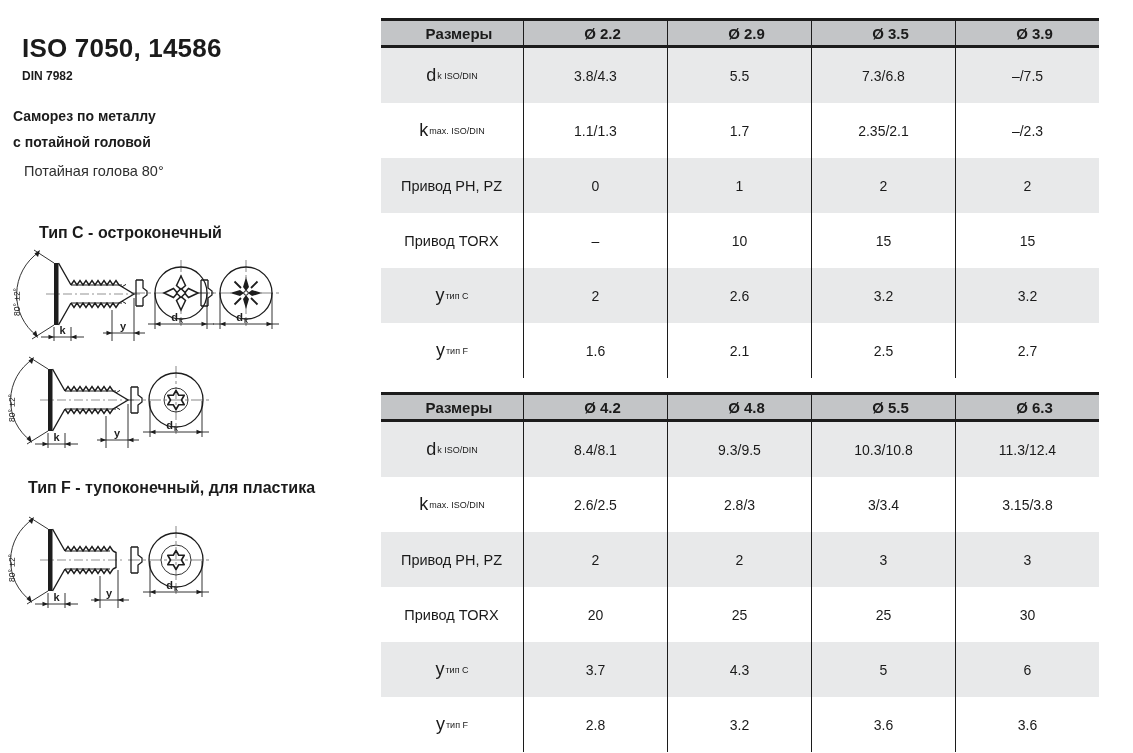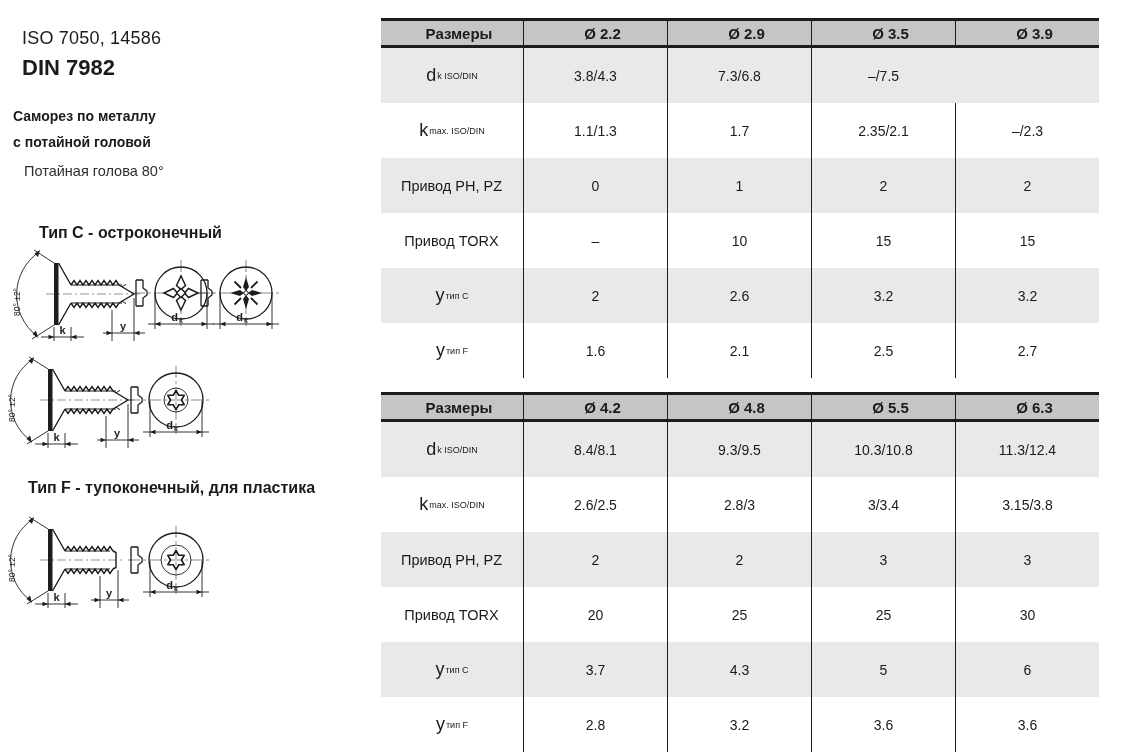--- a/index.html
+++ b/index.html
@@ -1,20 +1,20 @@
 <!DOCTYPE html>
 <html><head>
 <meta charset="utf-8">
 <style>
   html,body{margin:0;padding:0;background:#fff;}
   .page{position:relative;width:1133px;height:753px;background:#fff;overflow:hidden;
         font-family:"Liberation Sans",sans-serif;color:#1b1b1b;}
   
-  .iso-title{position:absolute;left:22px;top:16px;font-size:18px;font-weight:normal;letter-spacing:.2px;}
-  .din-title{position:absolute;left:22px;top:55px;font-size:22px;font-weight:bold;}
+  .iso-title{position:absolute;left:22px;top:16px;font-size:26px;font-weight:bold;letter-spacing:.2px;}
+  .din-title{position:absolute;left:22px;top:69px;font-size:12px;font-weight:bold;}
   .prod-name{position:absolute;left:13px;top:103px;font-size:14px;font-weight:bold;line-height:26px;}
   .notes{position:absolute;left:24px;top:159px;font-size:14.5px;line-height:24px;color:#2e2e2e;}
   .type-head{position:absolute;left:28px;font-size:16px;font-weight:bold;}
   .type-c{top:224px;margin-left:11px;} .type-f{top:479px;}
   .draw{position:absolute;left:8px;}
   .d1{top:246px;} .d2{top:356px;} .d3{top:512px;}
   svg text{font-family:"Liberation Sans",sans-serif;}
   .dim-lbl{font-size:11px;font-weight:bold;}
   .dim-sub{font-size:7px;font-weight:bold;}
   .ang-lbl{font-size:8.5px;}
@@ -227,20 +227,21 @@
       <div class="cell col">Ø 2.9</div>
       <div class="cell col">Ø 3.5</div>
       <div class="cell col">Ø 3.9</div>
     </div>
     <div class="t-row shaded">
       <div class="cell label">
           <span class="lbl-main math">d</span>
           <sub class="lbl-sub">k ISO/DIN</sub>
         </div>
       <div class="cell val">3.8/4.3</div>
+      <div class="cell val">5.5</div>
       <div class="cell val">7.3/6.8</div>
       <div class="cell val">–/7.5</div>
     </div>
     <div class="t-row">
       <div class="cell label">
           <span class="lbl-main math">k</span>
           <sub class="lbl-sub">max. ISO/DIN</sub>
         </div>
       <div class="cell val">1.1/1.3</div>
       <div class="cell val">1.7</div>

